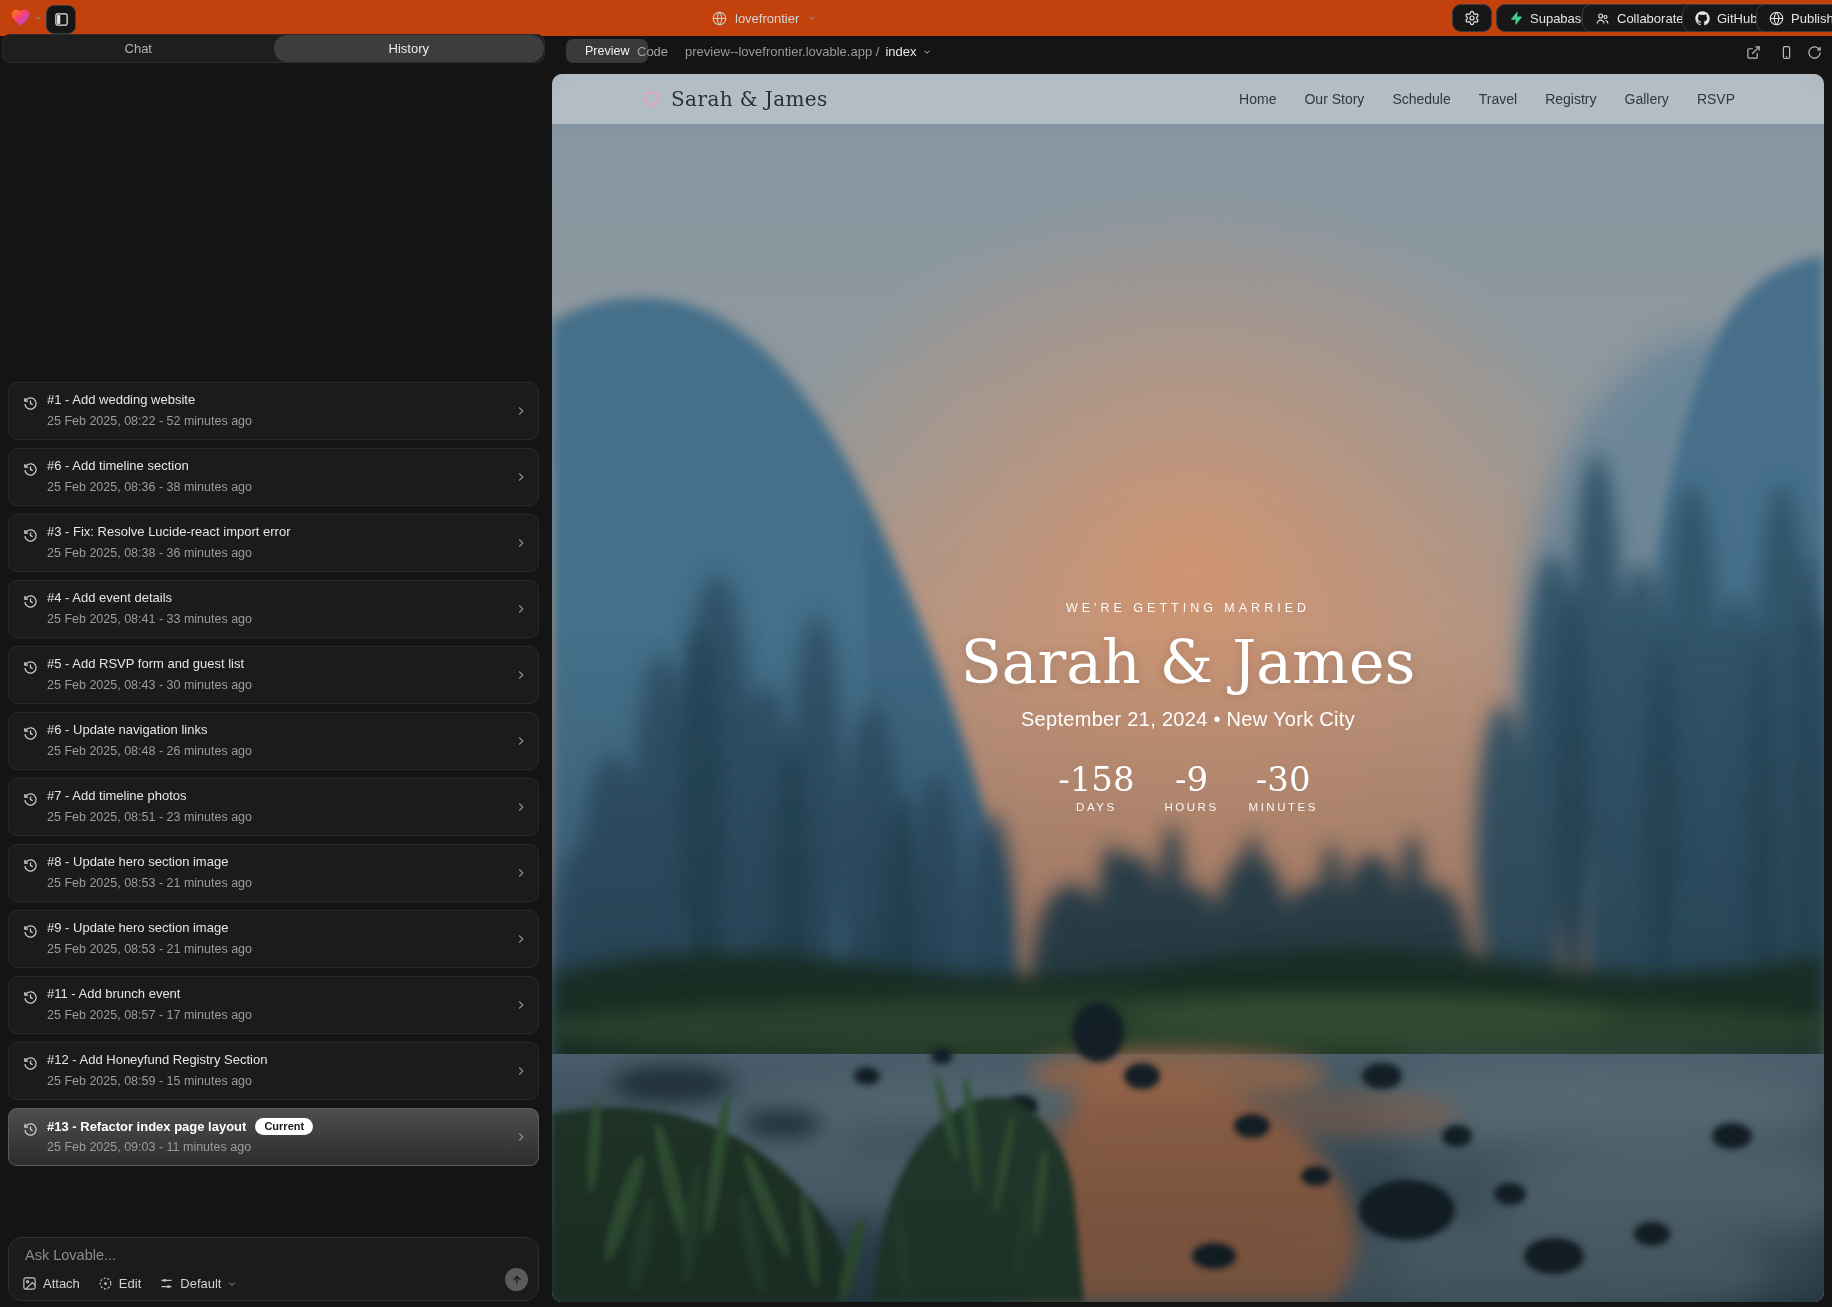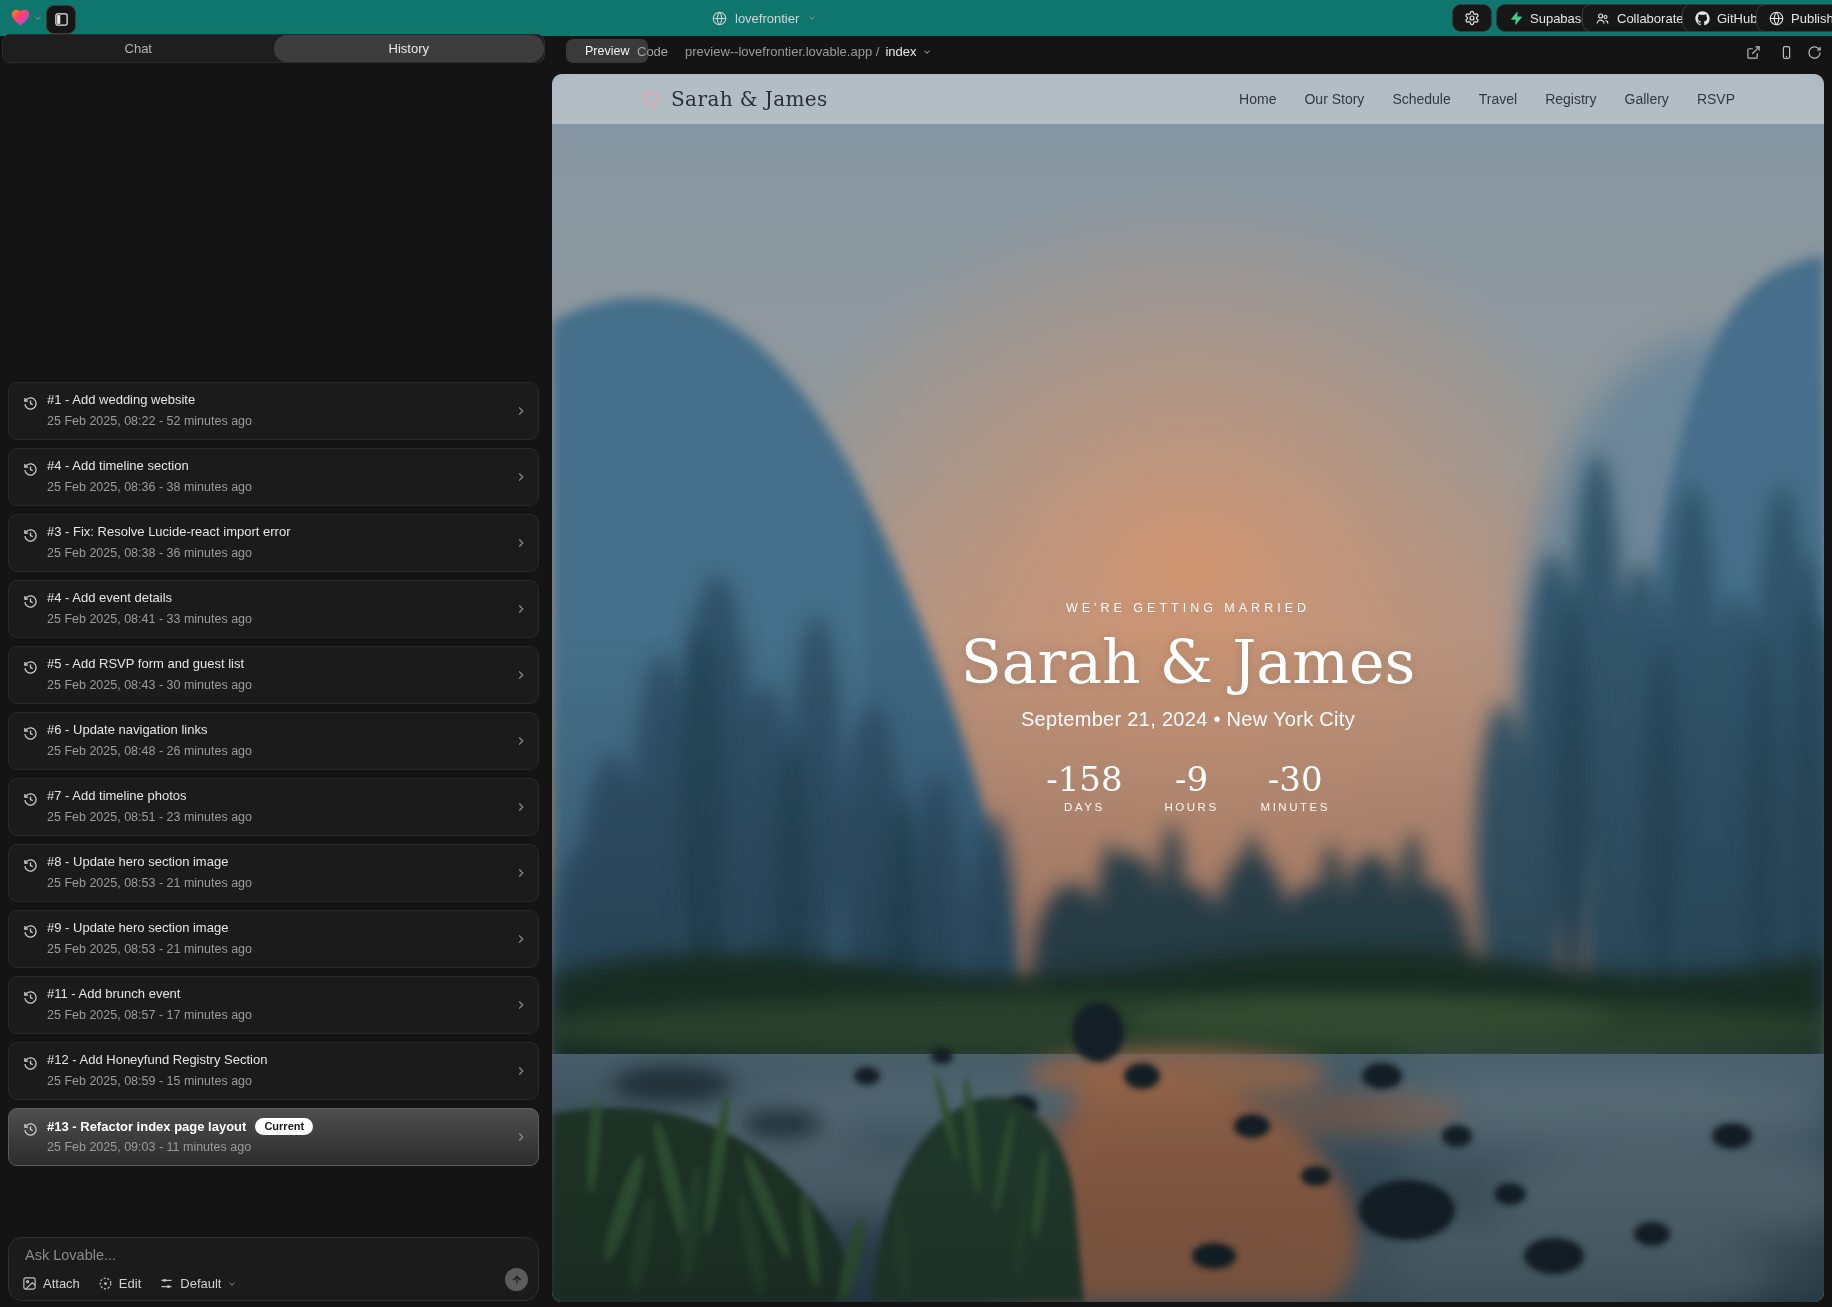--- a/index.html
+++ b/index.html
@@ -1,20 +1,20 @@
 <!DOCTYPE html>
 <html><head>
 <meta charset="utf-8">
 <style>
   html,body{margin:0;padding:0;background:#000;}
   .stage{position:relative;width:1832px;height:1307px;background:#141414;overflow:hidden;
          font-family:"Liberation Sans",sans-serif;-webkit-font-smoothing:antialiased;}
   .icon svg{display:block;}
   
-  .topbar{position:absolute;left:0;top:0;width:1832px;height:36px;background:#0f766e;}
+  .topbar{position:absolute;left:0;top:0;width:1832px;height:36px;background:#c2410c;}
   .logo-heart{position:absolute;left:10px;top:7px;}
   .logo-chev{position:absolute;left:33px;top:13px;color:#9a9a9a;}
   .panel-btn{position:absolute;left:46px;top:5px;width:28px;height:27px;border:1px solid #3c3c3c;
              border-radius:8px;display:flex;align-items:center;justify-content:center;color:#e8e8e8;background:#161616;}
   .proj{position:absolute;left:712px;top:0;height:36px;display:flex;align-items:center;gap:8px;color:#d6d6d6;font-size:13px;}
   .proj .icon{color:#cfcfcf;}
   .tb-btn{position:absolute;top:4px;height:28px;border:1px solid #3a3a3a;border-radius:9px;background:#171717;
           display:flex;align-items:center;gap:7px;padding:0 12px;color:#e4e4e4;font-size:13px;box-sizing:border-box;}
   .tb-icon-btn{padding:0;width:40px;justify-content:center;}
   
@@ -58,21 +58,21 @@
   .brand{display:flex;align-items:center;gap:10px;}
   .brand .icon{color:#efa0b0;}
   .brand-text{font-family:"DejaVu Serif",serif;font-size:20px;color:#2a2f36;letter-spacing:.4px;}
   .site-nav{margin-left:auto;display:flex;gap:28px;font-size:14px;color:#32383f;}
   .site-nav span{cursor:pointer;}
   .hero{position:absolute;left:0;right:0;top:503px;display:flex;flex-direction:column;align-items:center;color:#fff;text-align:center;margin-top:24px;}
   .eyebrow{font-size:12.5px;letter-spacing:4px;color:rgba(255,255,255,.96);}
   .hero-title{font-family:"DejaVu Serif",serif;font-size:60px;font-weight:500;margin-top:15px;line-height:1.08;
               text-shadow:0 1px 10px rgba(40,30,30,.15);}
   .hero-sub{font-size:20px;margin-top:13px;letter-spacing:.3px;}
-  .countdown{display:flex;gap:42px;margin-top:31px;}
+  .countdown{display:flex;gap:30px;margin-top:31px;}
   .cd-col{display:flex;flex-direction:column;align-items:center;}
   .cd-val{font-family:"DejaVu Serif",serif;font-size:34px;line-height:1;}
   .cd-unit{font-size:11.5px;letter-spacing:2.5px;margin-top:5px;color:rgba(255,255,255,.95);}
 </style>
 </head>
 <body>
 
 <div class="stage">
 
   <div class="topbar">
@@ -192,21 +192,21 @@
 
       <div class="hist-item">
         <span class="icon hist-ic">
           <svg width="15" height="15" viewBox="0 0 24 24" fill="none" stroke="currentColor" stroke-width="2">
             <path d="M3 3v5h5"></path>
             <path d="M3.05 13A9 9 0 1 0 6 5.3L3 8"></path>
             <path d="M12 7v5l3.5 1.8"></path>
           </svg>
         </span>
         <div class="hist-title-row">
-          <span class="hist-title">#4 - Add timeline section</span>
+          <span class="hist-title">#6 - Add timeline section</span>
 
         </div>
         <div class="hist-ts">25 Feb 2025, 08:36 - 38 minutes ago</div>
         <span class="icon hist-chev">
           <svg width="14" height="14" viewBox="0 0 24 24" fill="none" stroke="currentColor" stroke-width="2">
             <path d="m9 6 6 6-6 6"></path>
           </svg>
         </span>
       </div>
 

